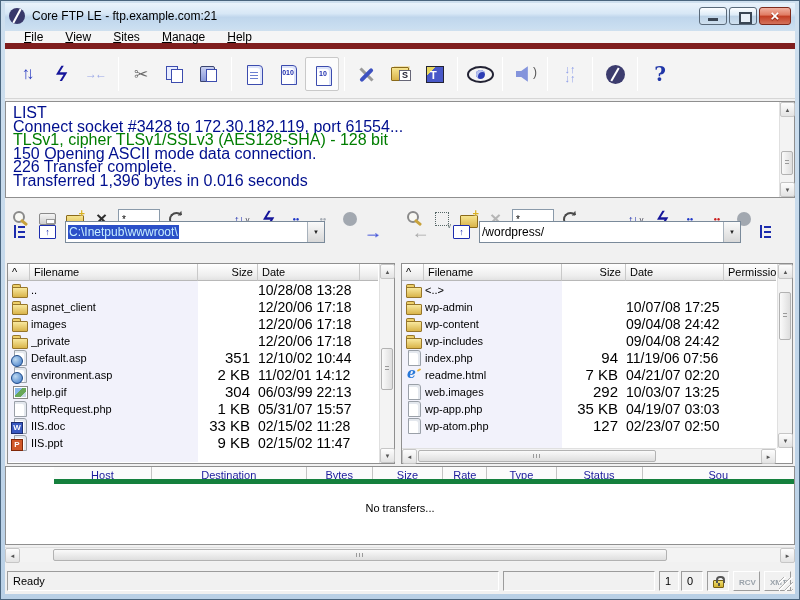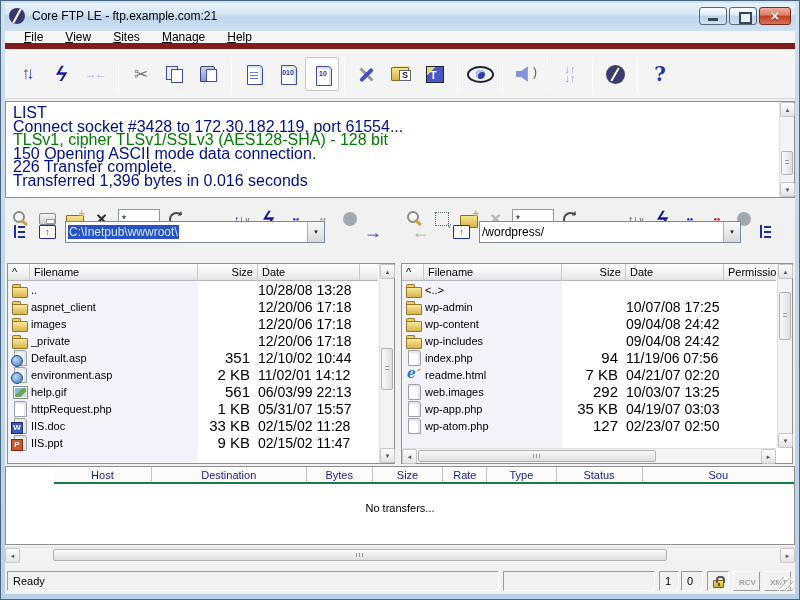--- a/index.html
+++ b/index.html
@@ -195,21 +195,21 @@
   .pane.right .fname { width:137px; flex:0 0 137px; }
   .pane.right .fsize { width:64px; flex:0 0 64px; }
   .pane.right .coltint { width:160px; }
   .pane.right .lrows { bottom:16px; }
   .list .vsb { right:0; top:0; bottom:0; }
   .pane.right .list .vsb { bottom:15px; }
   .pane.right .list .hsb { left:0; right:16px; bottom:0; }
 
   
   .queue { position:absolute; left:0; right:0; top:435px; height:79px; background:#fff; border:1px solid #8f8f8f; }
-  .qhead { display:flex; height:17px; background:#fbfbfb; border-bottom:2px solid #15803d;margin-left:48px; }
+  .qhead { display:flex; height:17px; background:#fbfbfb; border-bottom:5px solid #15803d;margin-left:48px; }
   .qc { border-right:1px solid #c4c4c4; color:#1a1a9c; font-size:11px; text-align:center; padding-top:2px;
         white-space:nowrap; overflow:hidden; }
   .q0{width:116px;} .q1{width:184px;} .q2{width:78px;} .q3{width:84px;} .q4{width:52px;} .q5{width:82px;} .q6{width:102px;}
   .q7{width:180px; border-right:none;}
   .qempty { text-align:center; margin-top:18px; font-size:11px; color:#000; }
   .qscroll { position:absolute; left:0; right:0; top:516px; height:15px; }
   .qscroll .hsb { left:0; right:0; top:0; bottom:0; }
 
   
   .statusbar { position:absolute; left:0; right:0; top:537px; height:26px; background:#f1f1f1; }
@@ -361,21 +361,21 @@
               </div>
             <div class="frow">
                 <span class="ficon" data-icon="asp"></span>
                 <span class="fname">environment.asp</span>
                 <span class="fsize">2 KB</span>
                 <span class="fdate">11/02/01 14:12</span>
               </div>
             <div class="frow">
                 <span class="ficon" data-icon="image"></span>
                 <span class="fname">help.gif</span>
-                <span class="fsize">561</span>
+                <span class="fsize">304</span>
                 <span class="fdate">06/03/99 22:13</span>
               </div>
             <div class="frow">
                 <span class="ficon" data-icon="page"></span>
                 <span class="fname">httpRequest.php</span>
                 <span class="fsize">1 KB</span>
                 <span class="fdate">05/31/07 15:57</span>
               </div>
             <div class="frow">
                 <span class="ficon" data-icon="doc"></span>

